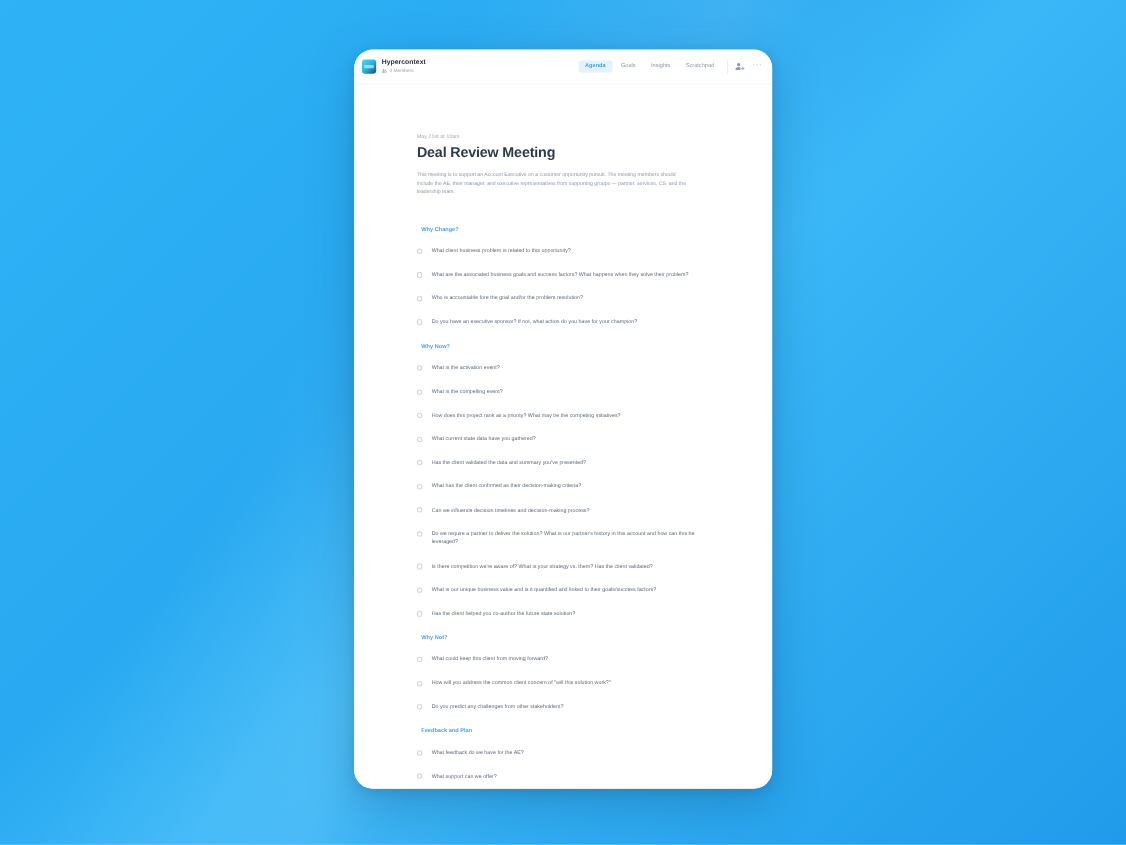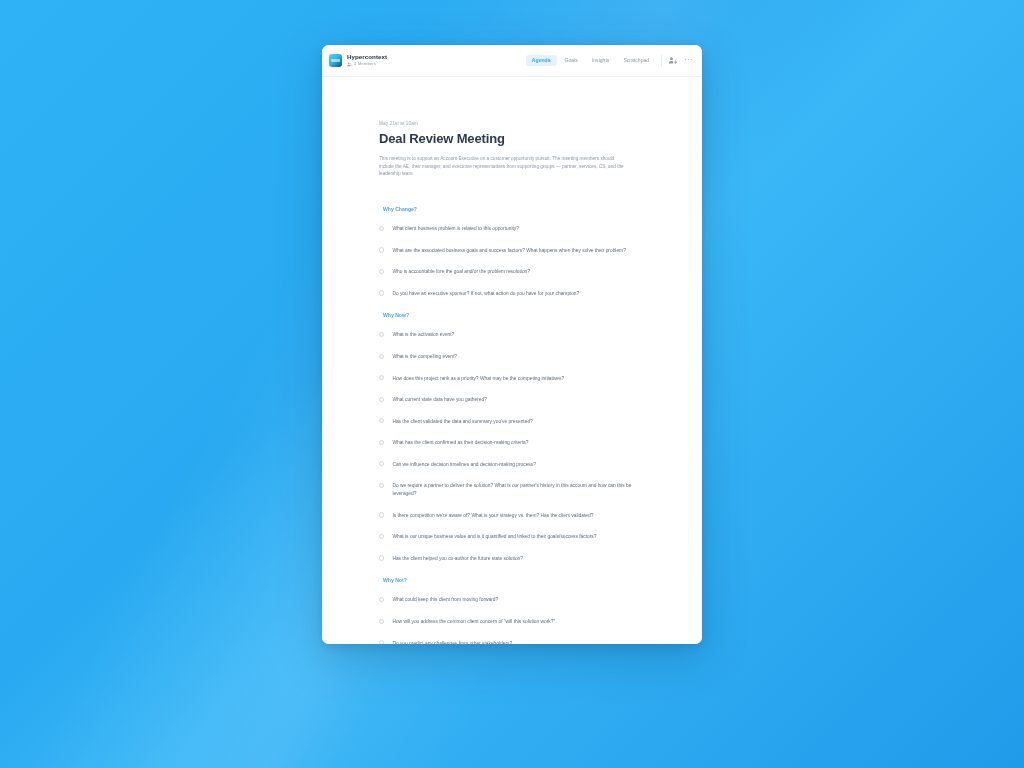--- a/index.html
+++ b/index.html
@@ -28,23 +28,23 @@
       rgba(255,255,255,0) 60%);
     pointer-events: none;
   }
 
   
   .window {
     position: absolute;
     left: 322px;
     top: 45px;
     width: 380px;
-    height: 599px;
+    height: 672px;
     background: #ffffff;
-    border-radius: 7px;
+    border-radius: 17px;
     box-shadow: 0 14px 44px rgba(10, 60, 100, 0.26),
                 0 3px 10px rgba(10, 60, 100, 0.14);
     overflow: hidden;
     display: flex;
     flex-direction: column;
   }
 
   
   .topbar {
     height: 32px;

